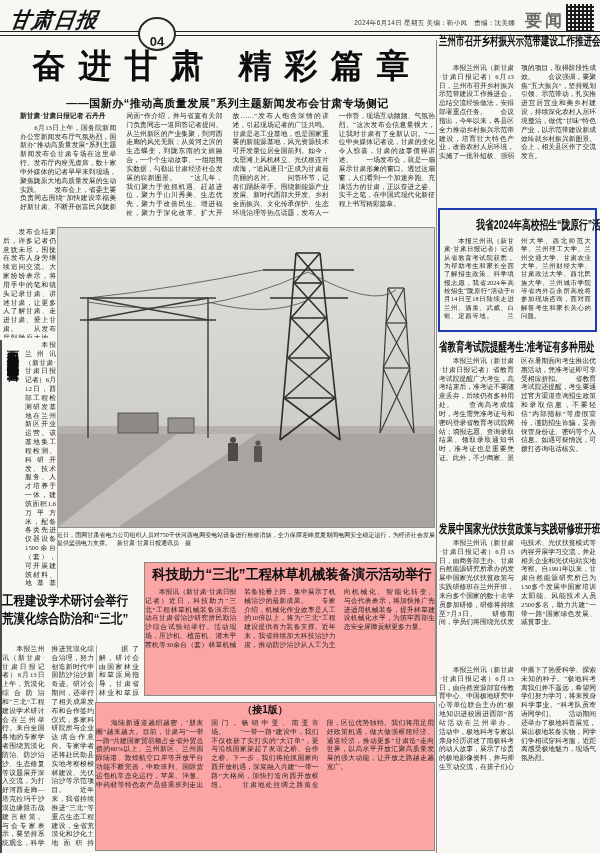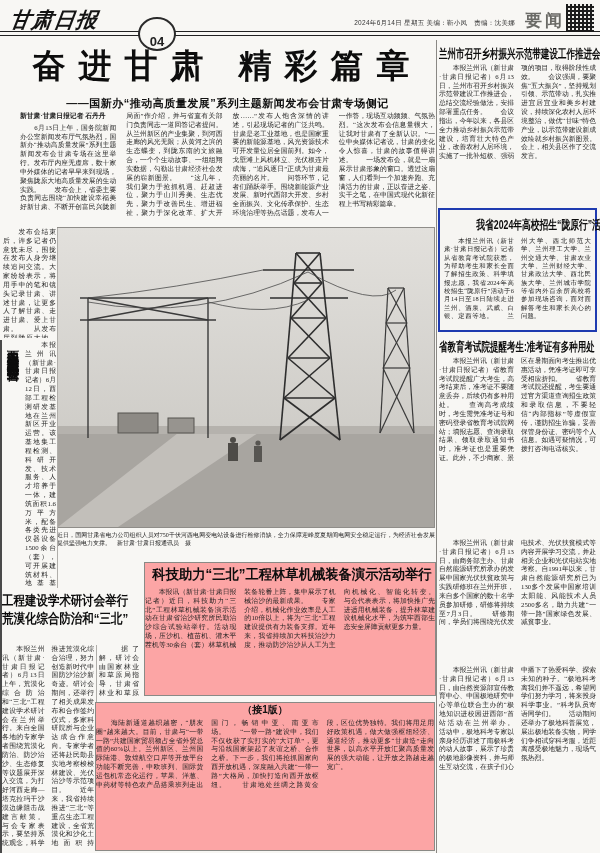--- a/index.html
+++ b/index.html
@@ -166,32 +166,35 @@
     <div class="bt cols3" style="height:100px;">　　本报讯（新甘肃·甘肃日报记者）近日，科技助力“三北”工程林草机械装备演示活动在甘肃省治沙研究所民勤治沙综合试验站举行。活动现场，压沙机、植苗机、灌木平茬机等30余台（套）林草机械装备轮番上阵，集中展示了机械治沙的最新成果。　　专家介绍，机械化作业效率是人工的10倍以上，将为“三北”工程建设提供有力装备支撑。近年来，我省持续加大科技治沙力度，推动防沙治沙从人工为主向机械化、智能化转变。　　与会代表表示，将加快推广先进适用机械装备，提升林草建设机械化水平，为筑牢西部生态安全屏障贡献更多力量。</div>
   </div>
 
   <div class="abs graybox" style="left:95px;top:702px;width:340px;height:149px;">
     <div class="tag">（接1版）</div>
     <div class="bt cols3" style="height:126px;margin-top:2px;">　　海陆新通道越织越密，“朋友圈”越来越大。目前，甘肃与“一带一路”共建国家贸易额占全省外贸总值的60%以上。兰州新区、兰州国际陆港、敦煌航空口岸等开放平台功能不断完善，中欧班列、国际货运包机常态化运行，苹果、洋葱、中药材等特色农产品搭乘班列走出国门，畅销中亚、南亚市场。　　“一带一路”建设中，我们不仅收获了实打实的“大订单”，更与沿线国家架起了友谊之桥、合作之桥。下一步，我们将抢抓国家向西开放机遇，深度融入共建“一带一路”大格局，加快打造向西开放枢纽。　　甘肃地处丝绸之路黄金段，区位优势独特。我们将用足用好政策机遇，做大做强枢纽经济、通道经济，推动更多“甘肃造”走向世界，以高水平开放汇聚高质量发展的强大动能，让开放之路越走越宽广。</div>
   </div>
 
   <div class="abs vline" style="left:436px;top:40px;height:813px;background:#8a8884;"></div>
 
-  <div class="abs rh" style="left:439px;top:44px;width:158px;">
+  <div class="abs rh" style="left:439px;top:31px;width:158px;">
     <span class="sq">兰州市召开乡村振兴示范带建设工作推进会</span>
   </div>
   <div class="abs bt cols2" style="left:439px;top:64px;width:157px;height:140px;">　　本报兰州讯（新甘肃·甘肃日报记者）6月13日，兰州市召开乡村振兴示范带建设工作推进会，总结交流经验做法，安排部署重点任务。　　会议指出，今年以来，各县区全力推动乡村振兴示范带建设，培育壮大特色产业，改善农村人居环境，实施了一批补短板、强弱项的项目，取得阶段性成效。　　会议强调，要聚焦“五大振兴”，坚持规划引领、示范带动，扎实推进宜居宜业和美乡村建设，持续深化农村人居环境整治，做优“甘味”特色产业，以示范带建设新成效绘就乡村振兴新图景。会上，相关县区作了交流发言。</div>
 
   <div class="abs bluebox" style="left:438px;top:208px;width:159px;height:124px;">
     <div class="rh center"><span class="sqc" style="font-size:12.5px;transform:scaleX(.70);">我省2024年高校招生“陇原行”活动启动</span></div>
     <div class="bt cols2" style="height:96px;margin-top:3px;font-size:6.4px;">　　本报兰州讯（新甘肃·甘肃日报记者）记者从省教育考试院获悉，为帮助考生和家长全面了解招生政策、科学填报志愿，我省2024年高校招生“陇原行”活动于6月14日至18日陆续走进兰州、酒泉、武威、白银、定西等地。　　兰州大学、西北师范大学、兰州理工大学、兰州交通大学、甘肃农业大学、兰州财经大学、甘肃政法大学、西北民族大学、兰州城市学院等省内外百余所高校将参加现场咨询，面对面解答考生和家长关心的问题。</div>
   </div>
 
   <div class="abs rh" style="left:439px;top:337px;width:158px;">
     <span class="sq">省教育考试院提醒考生:准考证有多种用处</span>
   </div>
   <div class="abs bt cols2" style="left:439px;top:357px;width:157px;height:155px;">　　本报兰州讯（新甘肃·甘肃日报记者）省教育考试院提醒广大考生，高考结束后，准考证不要随意丢弃，后续仍有多种用处。　　查询高考成绩时，考生需凭准考证号和密码登录省教育考试院网站；填报志愿、查询录取结果、领取录取通知书时，准考证也是重要凭证。此外，不少商家、景区在暑期面向考生推出优惠活动，凭准考证即可享受相应折扣。　　省教育考试院还提醒，考生要通过官方渠道查询招生政策和录取信息，不要轻信“内部指标”等虚假宣传，谨防招生诈骗，妥善保管身份证、密码等个人信息。如遇可疑情况，可拨打咨询电话核实。</div>
 
+  <div class="abs rh" style="left:439px;top:519px;width:158px;">
+    <span class="sq">发展中国家光伏扶贫政策与实践研修班开班</span>
+  </div>
   <div class="abs bt cols2" style="left:439px;top:539px;width:157px;height:101px;">　　本报兰州讯（新甘肃·甘肃日报记者）6月13日，由商务部主办、甘肃自然能源研究所承办的发展中国家光伏扶贫政策与实践研修班在兰州开班，来自多个国家的数十名学员参加研修，研修将持续至7月3日。　　研修期间，学员们将围绕光伏发电技术、光伏扶贫模式等内容开展学习交流，并赴相关企业和光伏电站实地考察。自1991年以来，甘肃自然能源研究所已为130多个发展中国家培训太阳能、风能技术人员2500多名，助力共建“一带一路”国家绿色发展、减贫事业。</div>
 
   <div class="abs bt cols2" style="left:439px;top:666px;width:157px;height:185px;">　　本报兰州讯（新甘肃·甘肃日报记者）6月13日，由自然资源部宣传教育中心、中国极地研究中心等单位联合主办的“极地知识进校园进西部”首站活动在兰州举办。　　活动中，极地科考专家以亲身经历讲述了南极科考的动人故事，展示了珍贵的极地影像资料，并与师生互动交流，在孩子们心中播下了热爱科学、探索未知的种子。“极地科考离我们并不遥远，希望同学们努力学习，将来投身科学事业。”科考队员寄语同学们。　　活动期间还举办了极地科普展览，展出极地装备实物，同学们争相试穿科考服，近距离感受极地魅力，现场气氛热烈。</div>
 
 </div>
 
 </body></html>

